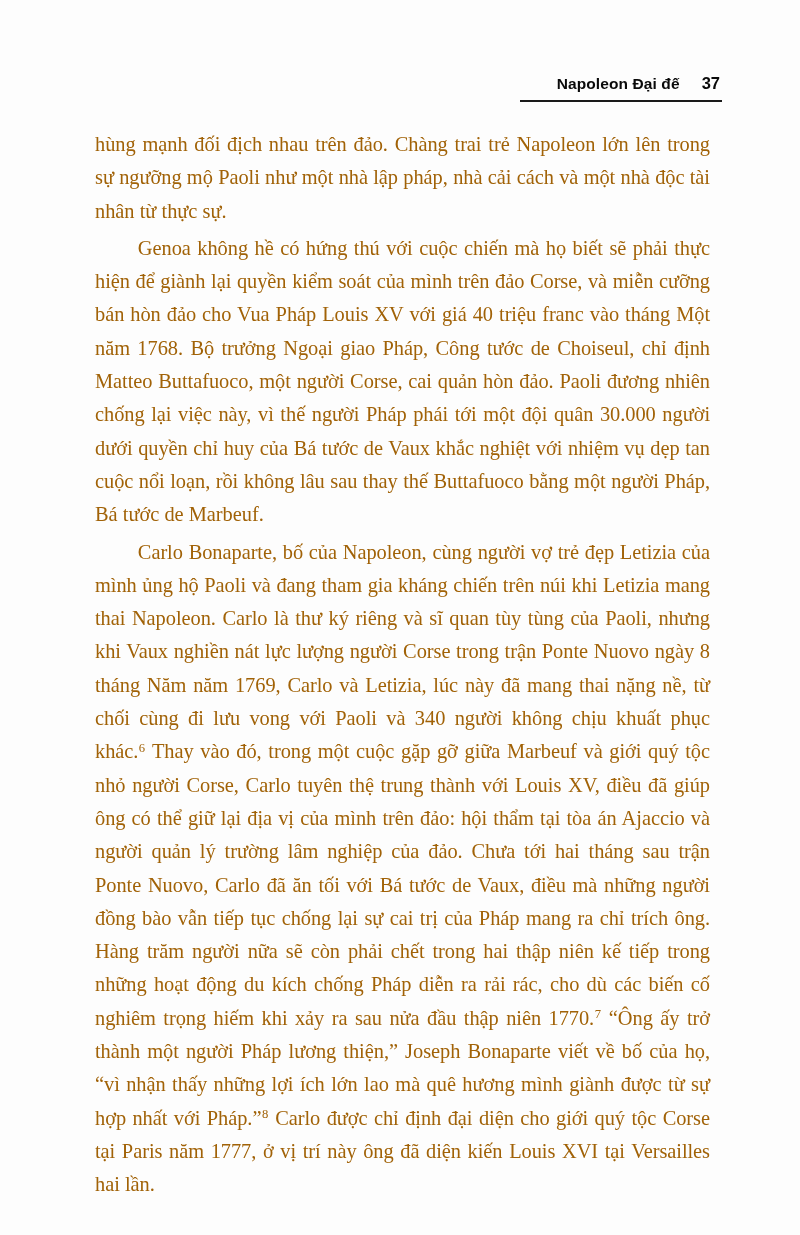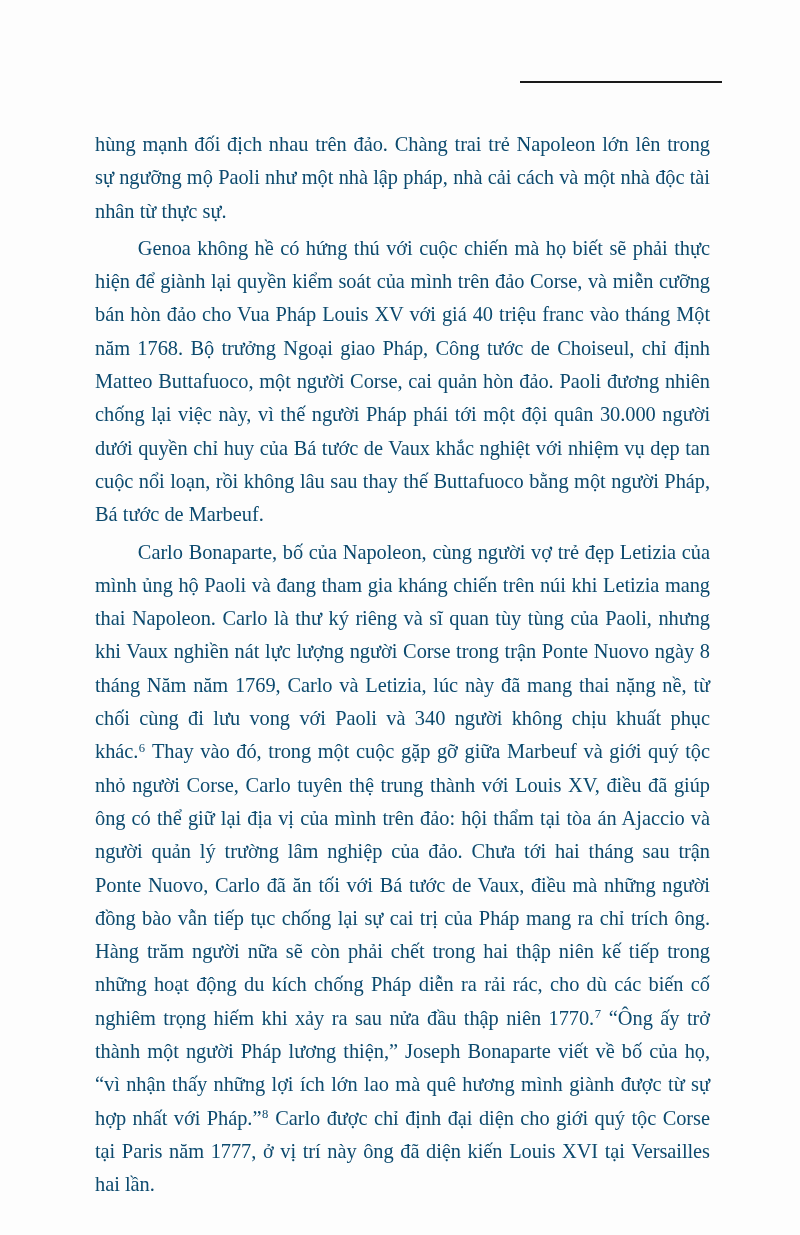--- a/index.html
+++ b/index.html
@@ -61,21 +61,21 @@
     width: 615px;
   }
   p.para {
     margin: 0;
     font-size: 20.4px;
     line-height: 33.3px;
     text-align: justify;
     text-justify: inter-word;
     letter-spacing: -0.05px;
     word-spacing: 0.2px;
-    color: #0c4a6e;
+    color: #a16207;
     -webkit-font-smoothing: antialiased;
   }
   p.para.indent {
     text-indent: 2.1em;
   }
   p.para + p.para {
     margin-top: 4px;
   }
   sup.fn {
     font-size: 0.62em;
@@ -84,20 +84,24 @@
     margin-left: 0.5px;
     margin-right: 0.5px;
   }
 </style>
 </head>
 <body>
 
 <div class="page">
 
   <div class="running-head">
+    <div class="running-head-line">
+      <span class="head-title">Napoleon Đại đế</span>
+      <span class="head-folio">37</span>
+    </div>
     <div class="head-rule"></div>
   </div>
 
   <div class="text-block">
 
     <p class="para">hùng mạnh đối địch nhau trên đảo. Chàng trai trẻ Napoleon lớn lên trong sự ngưỡng mộ Paoli như một nhà lập pháp, nhà cải cách và một nhà độc tài nhân từ thực sự.</p>
 
     <p class="para indent">Genoa không hề có hứng thú với cuộc chiến mà họ biết sẽ phải thực hiện để giành lại quyền kiểm soát của mình trên đảo Corse, và miễn cưỡng bán hòn đảo cho Vua Pháp Louis XV với giá 40 triệu franc vào tháng Một năm 1768. Bộ trưởng Ngoại giao Pháp, Công tước de Choiseul, chỉ định Matteo Buttafuoco, một người Corse, cai quản hòn đảo. Paoli đương nhiên chống lại việc này, vì thế người Pháp phái tới một đội quân 30.000 người dưới quyền chỉ huy của Bá tước de Vaux khắc nghiệt với nhiệm vụ dẹp tan cuộc nổi loạn, rồi không lâu sau thay thế Buttafuoco bằng một người Pháp, Bá tước de Marbeuf.</p>
 
     <p class="para indent" id="para-carlo"><span>Carlo Bonaparte, bố của Napoleon, cùng người vợ trẻ đẹp Letizia của mình ủng hộ Paoli và đang tham gia kháng chiến trên núi khi Letizia mang thai Napoleon. Carlo là thư ký riêng và sĩ quan tùy tùng của Paoli, nhưng khi Vaux nghiền nát lực lượng người Corse trong trận Ponte Nuovo ngày 8 tháng Năm năm 1769, Carlo và Letizia, lúc này đã mang thai nặng nề, từ chối cùng đi lưu vong với Paoli và 340 người không chịu khuất phục khác.</span><sup class="fn">6</sup><span> Thay vào đó, trong một cuộc gặp gỡ giữa Marbeuf và giới quý tộc nhỏ người Corse, Carlo tuyên thệ trung thành với Louis XV, điều đã giúp ông có thể giữ lại địa vị của mình trên đảo: hội thẩm tại tòa án Ajaccio và người quản lý trường lâm nghiệp của đảo. Chưa tới hai tháng sau trận Ponte Nuovo, Carlo đã ăn tối với Bá tước de Vaux, điều mà những người đồng bào vẫn tiếp tục chống lại sự cai trị của Pháp mang ra chỉ trích ông. Hàng trăm người nữa sẽ còn phải chết trong hai thập niên kế tiếp trong những hoạt động du kích chống Pháp diễn ra rải rác, cho dù các biến cố nghiêm trọng hiếm khi xảy ra sau nửa đầu thập niên 1770.</span><sup class="fn">7</sup><span> “Ông ấy trở thành một người Pháp lương thiện,” Joseph Bonaparte viết về bố của họ, “vì nhận thấy những lợi ích lớn lao mà quê hương mình giành được từ sự hợp nhất với Pháp.”</span><sup class="fn">8</sup><span> Carlo được chỉ định đại diện cho giới quý tộc Corse tại Paris năm 1777, ở vị trí này ông đã diện kiến Louis XVI tại Versailles hai lần.</span></p>

